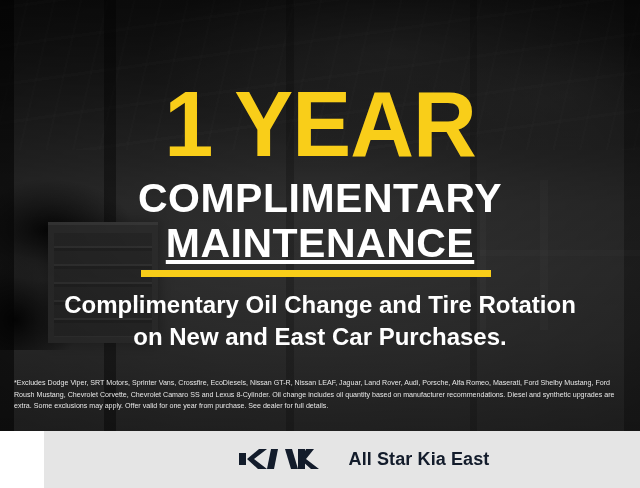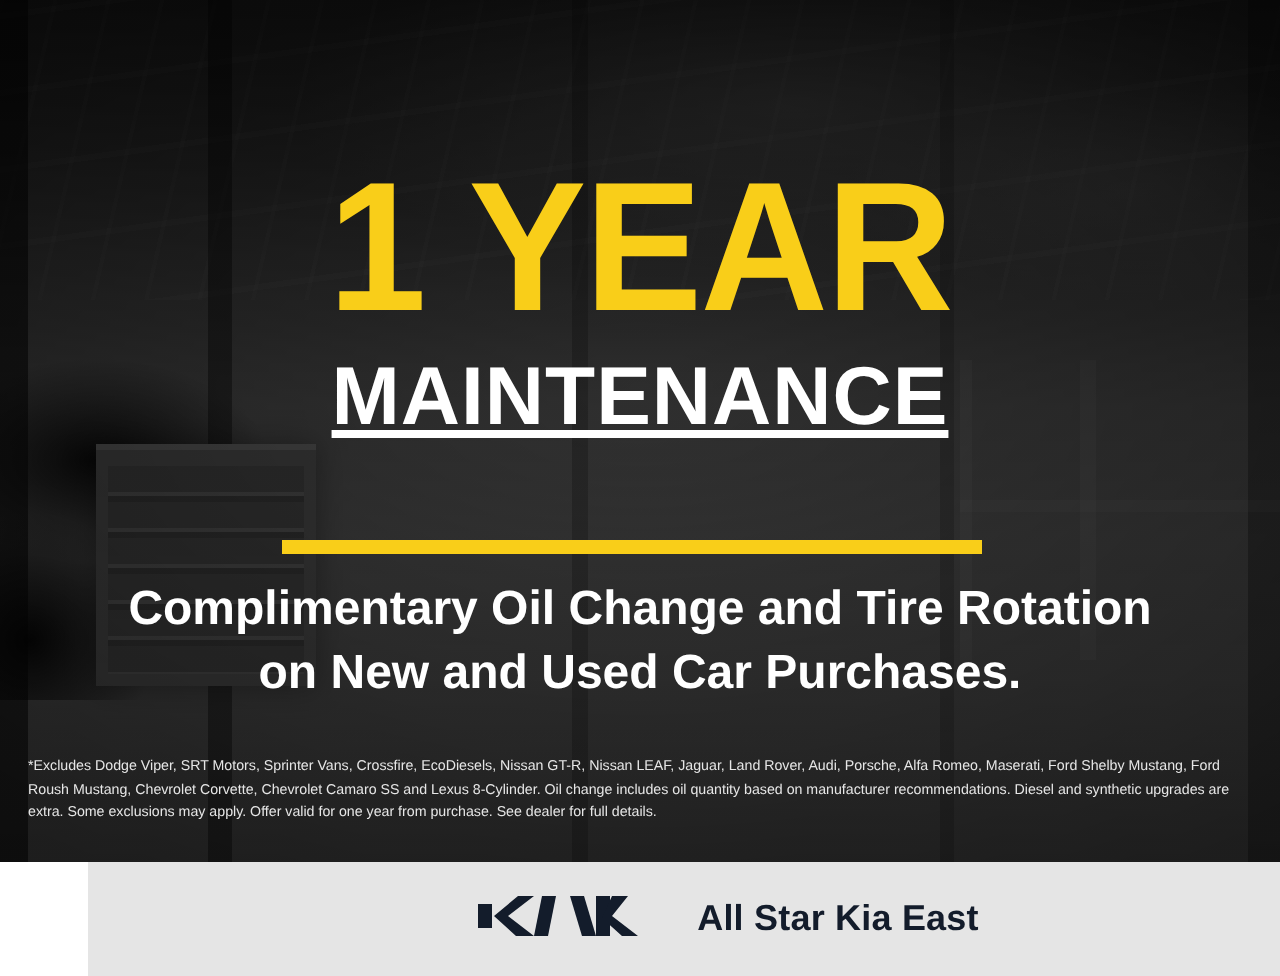--- a/index.html
+++ b/index.html
@@ -239,28 +239,29 @@
     <div class="toolchest"></div>
     <div class="rack"></div>
     <div class="veil"></div>
   </div>
 
   <div class="content">
 
     <div class="headline">1 YEAR</div>
 
     <div class="subhead">
+      <span class="line1">COMPLIMENTARY</span>
       <span class="line2">MAINTENANCE</span>
     </div>
 
     <div class="rule"></div>
 
     <div class="offer">
       <span class="line1">Complimentary Oil Change and Tire Rotation</span>
-      <span class="line2">on New and Used Car Purchases.</span>
+      <span class="line2">on New and East Car Purchases.</span>
     </div>
 
     <div class="disclaimer">*Excludes Dodge Viper, SRT Motors, Sprinter Vans, Crossfire, EcoDiesels, Nissan GT-R, Nissan LEAF, Jaguar, Land Rover, Audi, Porsche, Alfa Romeo, Maserati, Ford Shelby Mustang, Ford Roush Mustang, Chevrolet Corvette, Chevrolet Camaro SS and Lexus 8-Cylinder. Oil change includes oil quantity based on manufacturer recommendations. Diesel and synthetic upgrades are extra. Some exclusions may apply. Offer valid for one year from purchase. See dealer for full details.</div>
   </div>
 
   <div class="footer">
     <span class="kia-logo">
       <svg width="92" height="26" viewBox="0 0 184 52" aria-hidden="true">
         <g fill="#131C2B">
 

